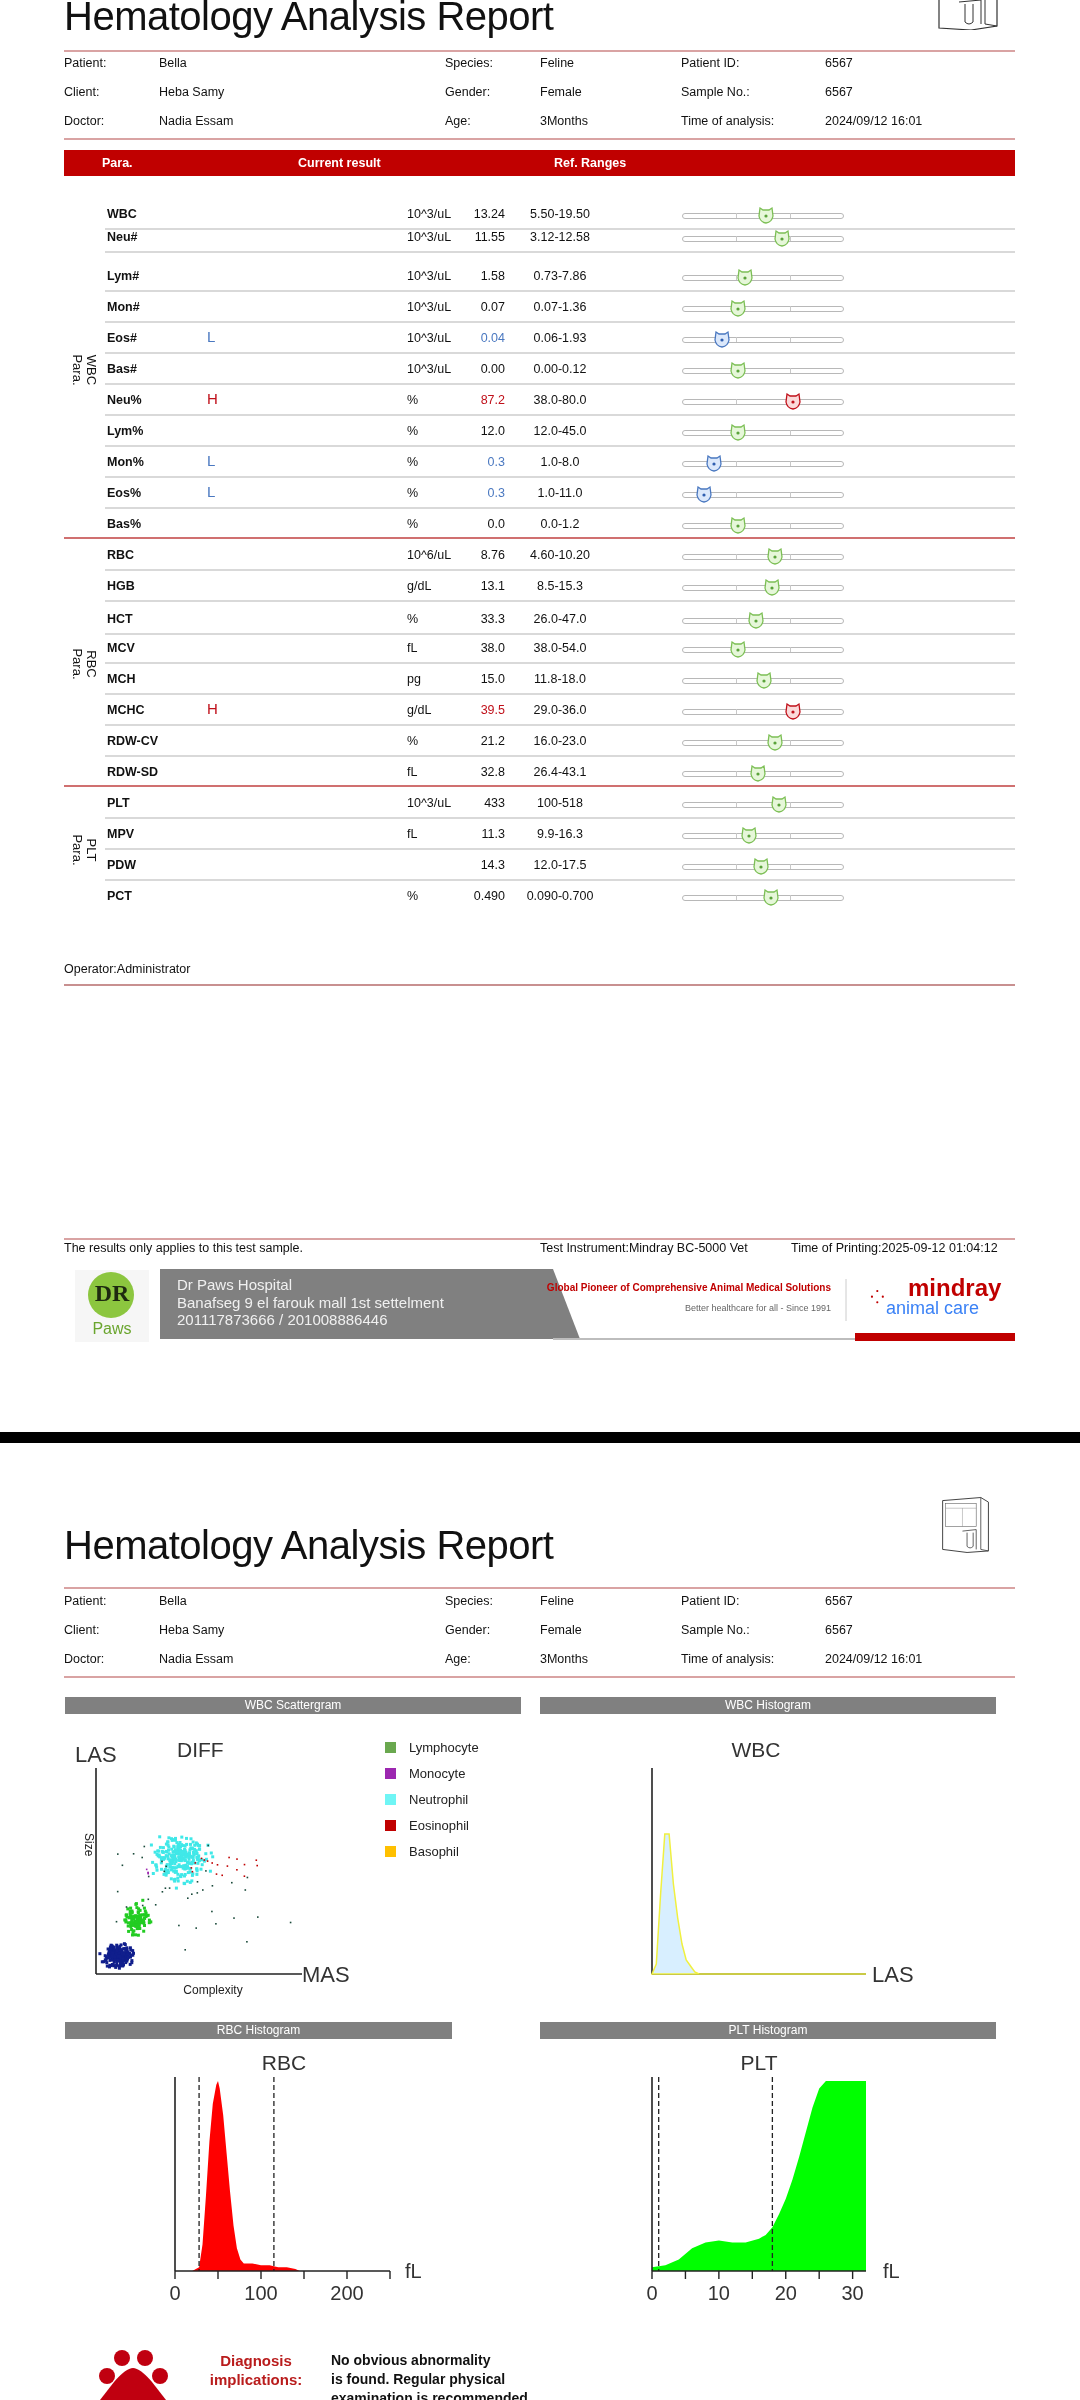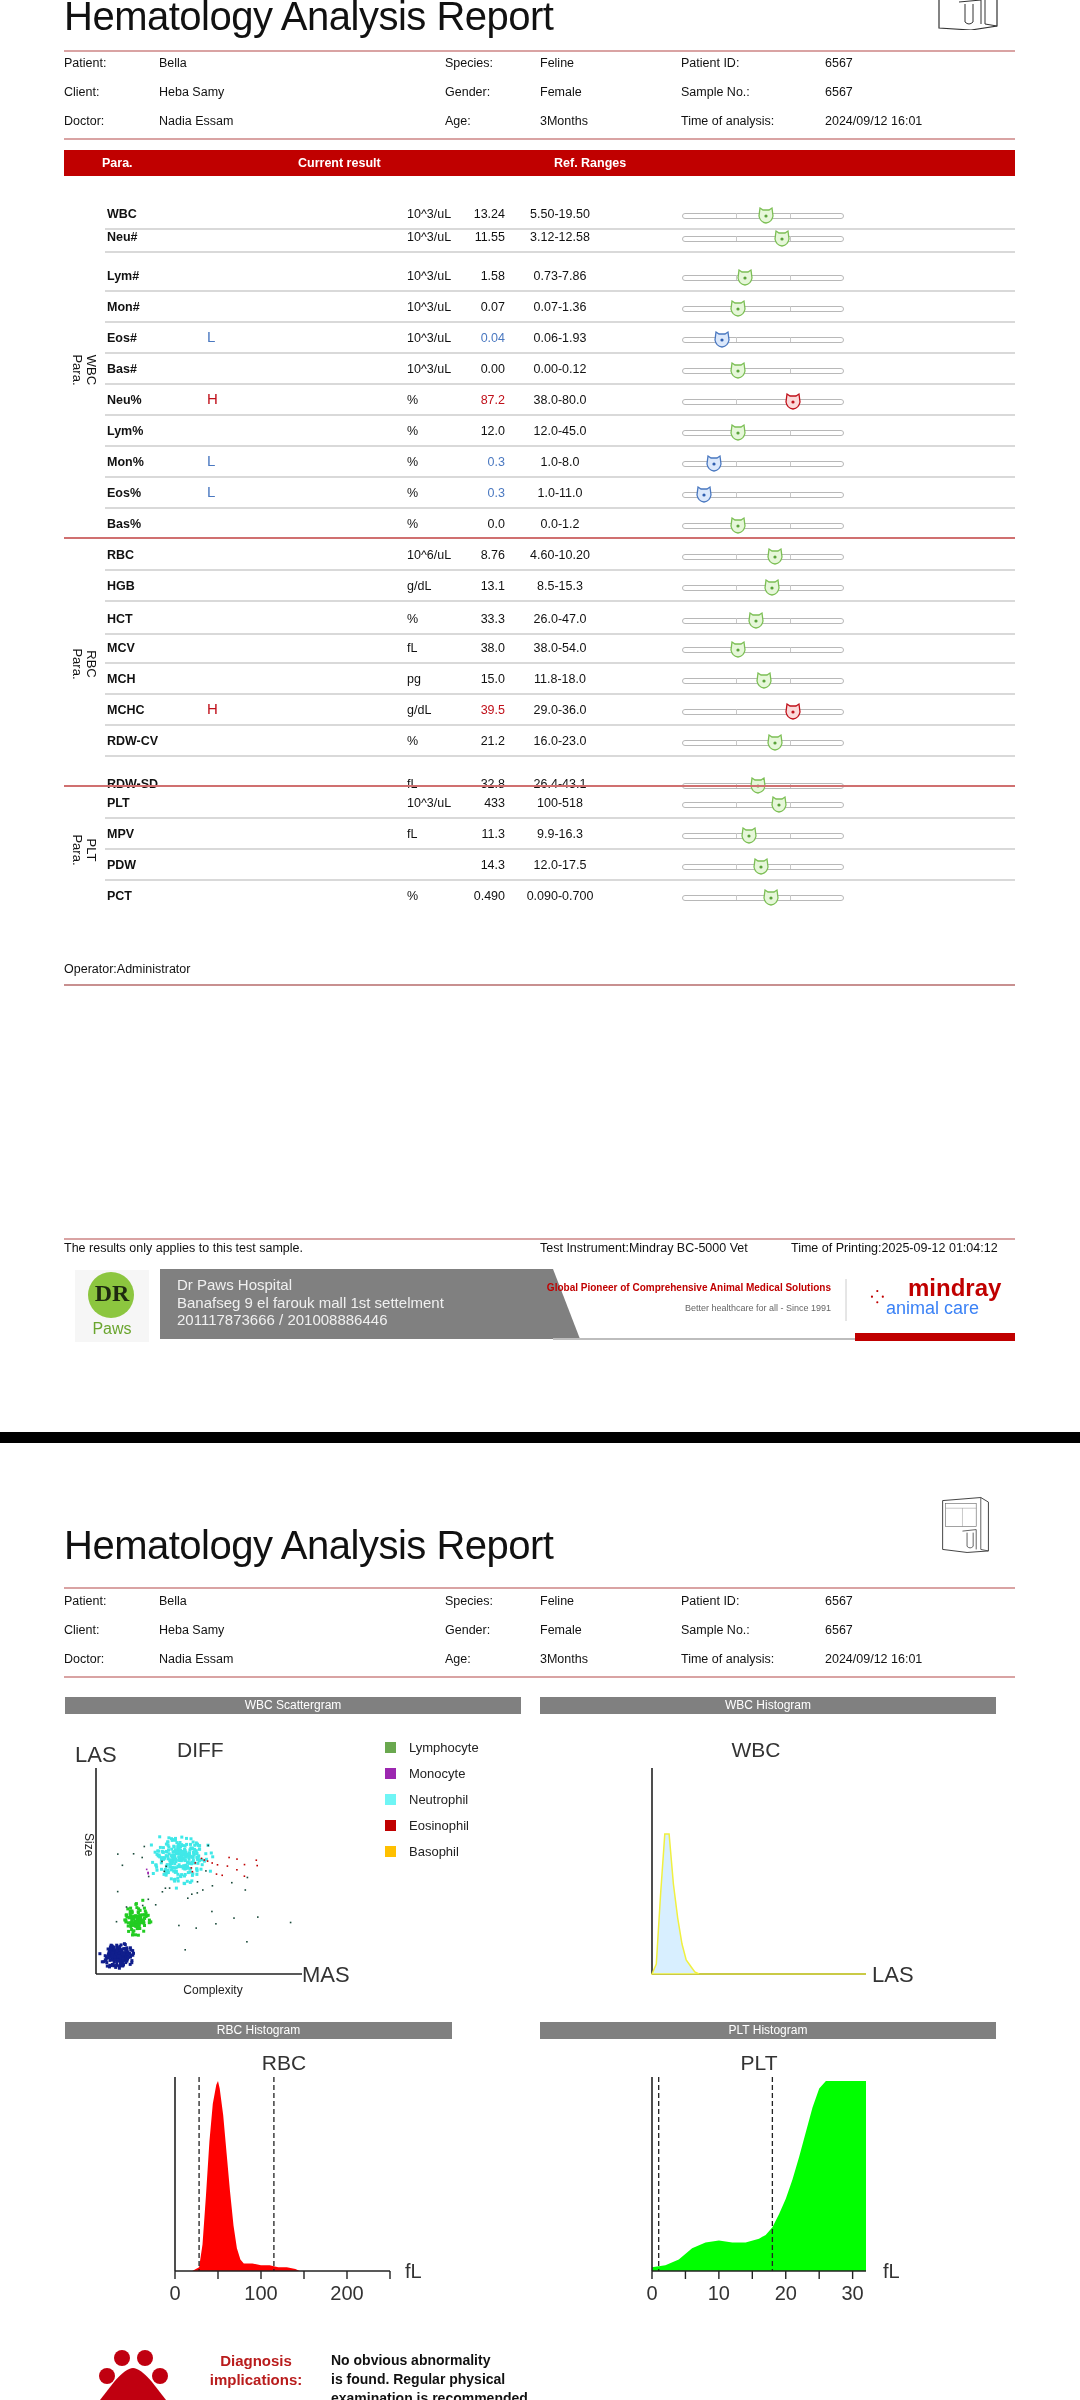--- a/index.html
+++ b/index.html
@@ -346,21 +346,21 @@
       <span class="ref">16.0-23.0</span>
       <div class="track">
         <i style="left:53px"></i>
         <i style="left:107px"></i>
         <div class="marker" style="left:92.3px"><svg viewBox="0 0 16 18" width="16" height="18">
             <path d="M2 2 L5 4 L11 4 L14 2 L15 10 Q14 16 8 17 Q2 16 1 10 Z" fill="#e6f7d9" stroke="#7cbf55" stroke-width="1.3"></path>
             <circle cx="8" cy="10" r="1.6" fill="#5aa33a"></circle>
           </svg></div>
       </div>
     </div>
-    <div class="abs row last" style="top: 757px; margin-top: 12px;">
+    <div class="abs row last" style="top: 757px;">
       <span class="pname">RDW-SD</span>
       <span class="flag "></span>
       <span class="val ">32.8</span>
       <span class="unit">fL</span>
       <span class="ref">26.4-43.1</span>
       <div class="track">
         <i style="left:53px"></i>
         <i style="left:107px"></i>
         <div class="marker" style="left:74.5px"><svg viewBox="0 0 16 18" width="16" height="18">
             <path d="M2 2 L5 4 L11 4 L14 2 L15 10 Q14 16 8 17 Q2 16 1 10 Z" fill="#e6f7d9" stroke="#7cbf55" stroke-width="1.3"></path>

